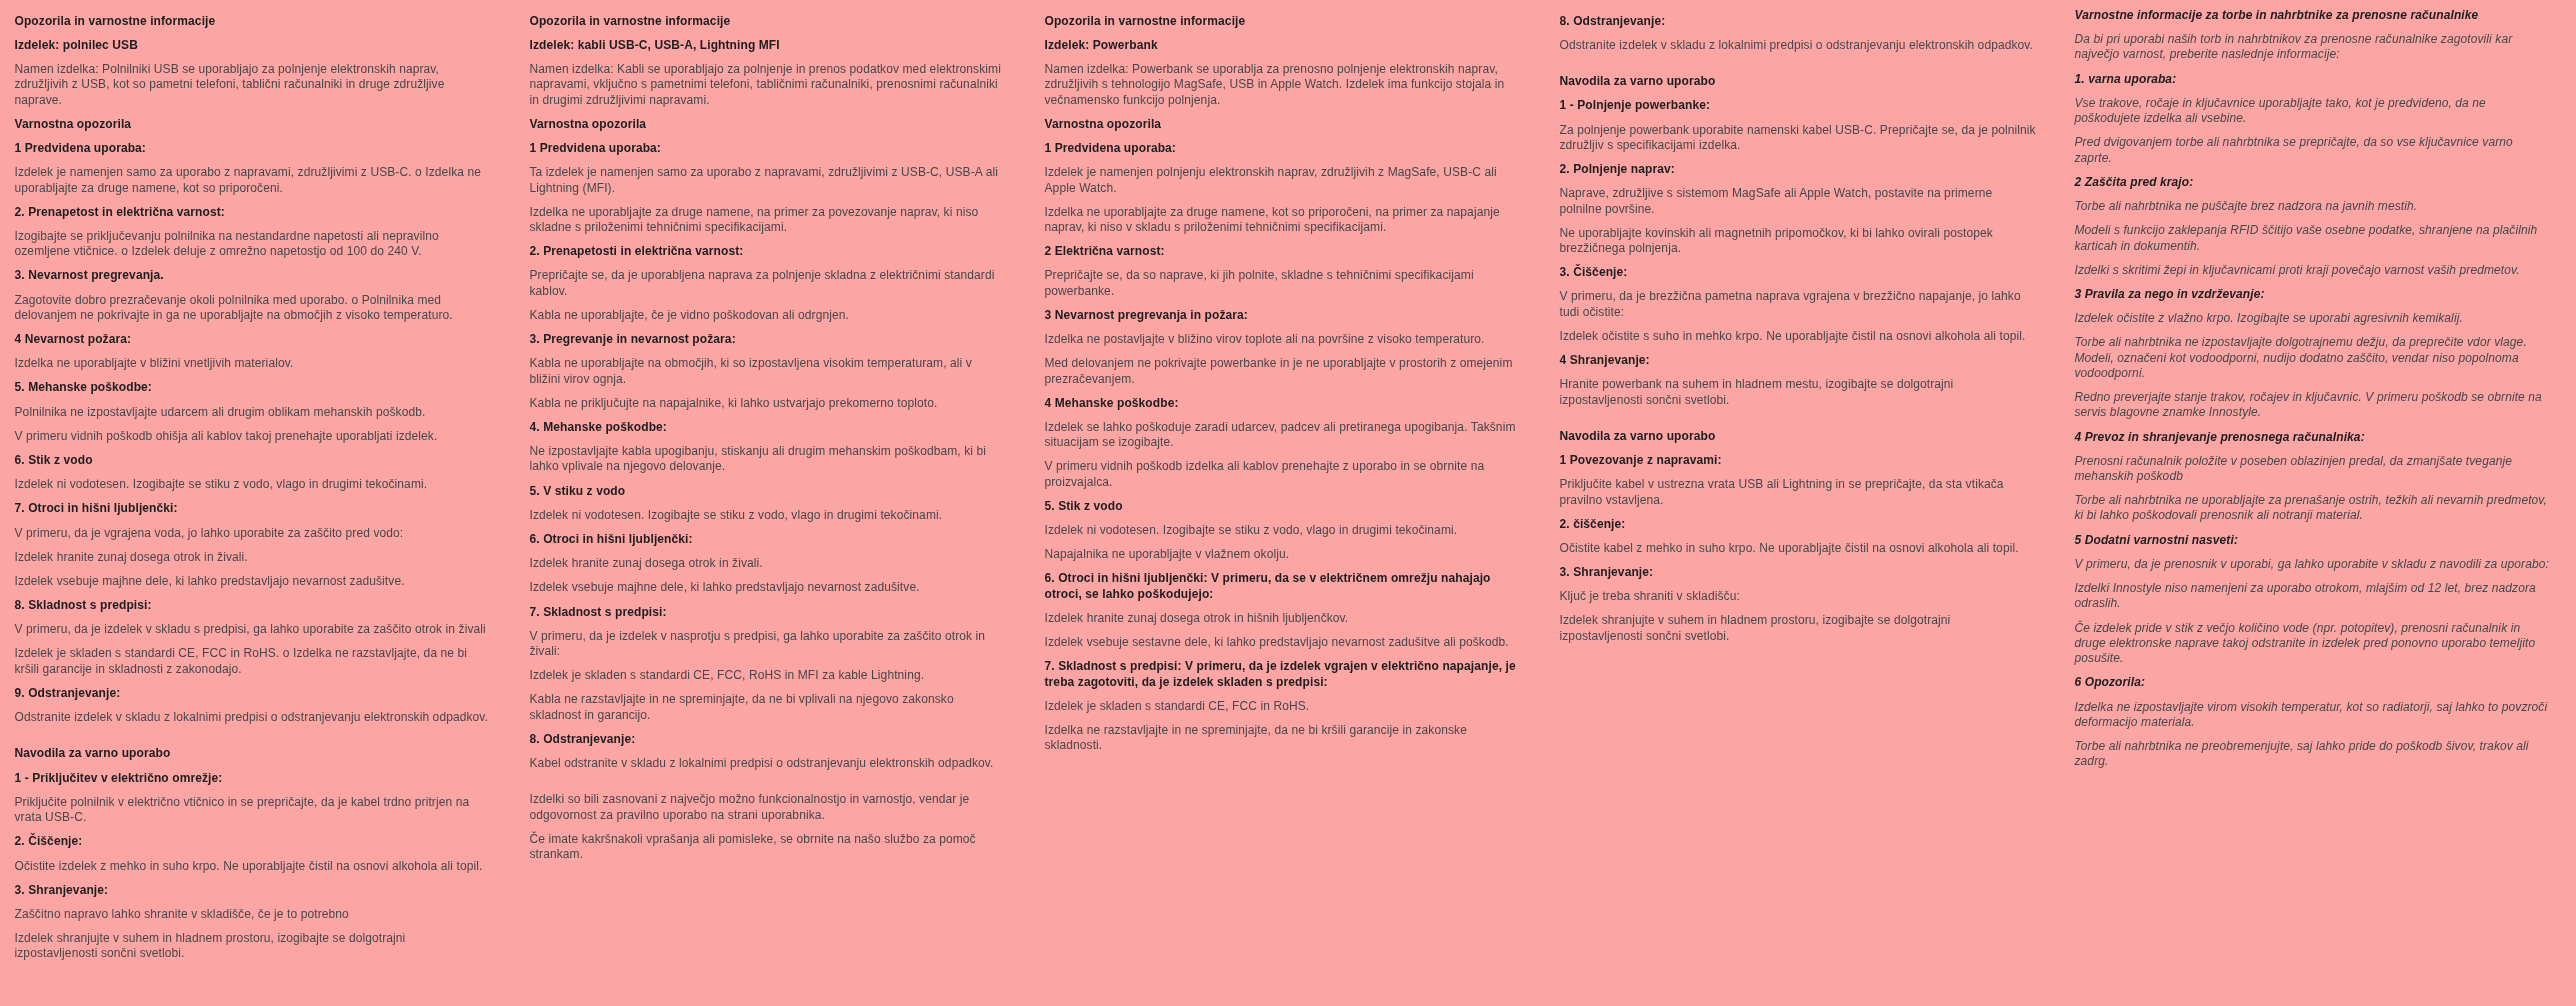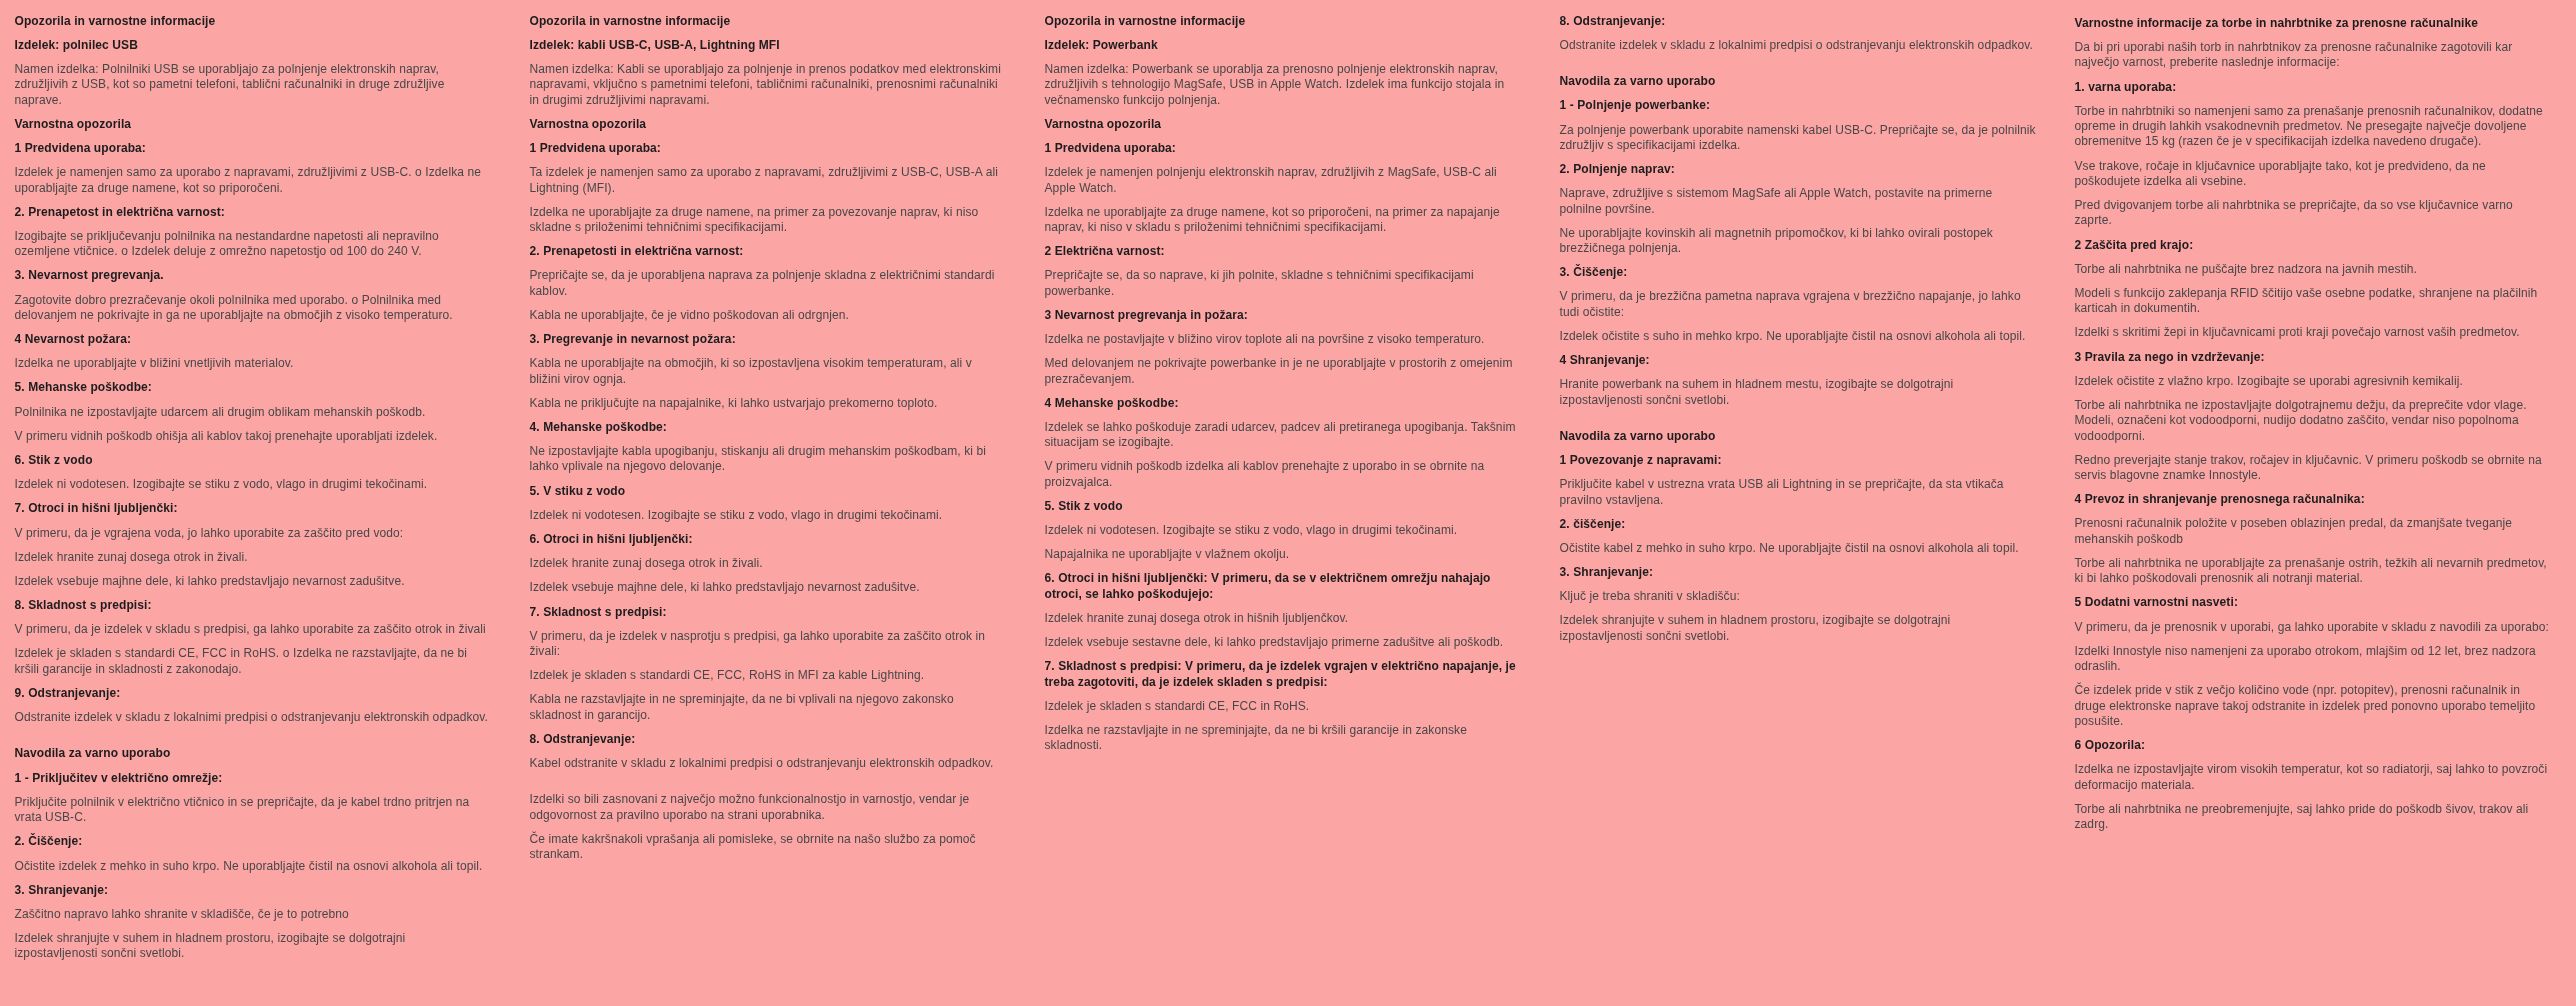--- a/index.html
+++ b/index.html
@@ -19,21 +19,22 @@
     height: 1006px;
     background: #fca5a5;
   }
   .column {
     width: 515px;
     box-sizing: border-box;
     padding: 13.7px 24px 0 14.5px;
     flex: 0 0 515px;
   }
   .column.tight-top {
-    padding-top: 16px;
+    padding-top: 8px;
+    font-style: italic;
   }
   .block {
     margin: 0 0 8.9px 0;
     font-size: 12px;
     line-height: 15.3px;
     color: #474747;
     letter-spacing: 0.1px;
   }
   .block.h {
     font-weight: 700;
@@ -127,21 +128,21 @@
       <p class="block p">Izdelka ne postavljajte v bližino virov toplote ali na površine z visoko temperaturo.</p>
       <p class="block p">Med delovanjem ne pokrivajte powerbanke in je ne uporabljajte v prostorih z omejenim prezračevanjem.</p>
       <p class="block h">4 Mehanske poškodbe:</p>
       <p class="block p">Izdelek se lahko poškoduje zaradi udarcev, padcev ali pretiranega upogibanja. Takšnim situacijam se izogibajte.</p>
       <p class="block p">V primeru vidnih poškodb izdelka ali kablov prenehajte z uporabo in se obrnite na proizvajalca.</p>
       <p class="block h">5. Stik z vodo</p>
       <p class="block p">Izdelek ni vodotesen. Izogibajte se stiku z vodo, vlago in drugimi tekočinami.</p>
       <p class="block p">Napajalnika ne uporabljajte v vlažnem okolju.</p>
       <p class="block h">6. Otroci in hišni ljubljenčki: V primeru, da se v električnem omrežju nahajajo otroci, se lahko poškodujejo:</p>
       <p class="block p">Izdelek hranite zunaj dosega otrok in hišnih ljubljenčkov.</p>
-      <p class="block p">Izdelek vsebuje sestavne dele, ki lahko predstavljajo primerne zadušitve ali poškodb.</p>
+      <p class="block p">Izdelek vsebuje sestavne dele, ki lahko predstavljajo nevarnost zadušitve ali poškodb.</p>
       <p class="block h">7. Skladnost s predpisi: V primeru, da je izdelek vgrajen v električno napajanje, je treba zagotoviti, da je izdelek skladen s predpisi:</p>
       <p class="block p">Izdelek je skladen s standardi CE, FCC in RoHS.</p>
       <p class="block p">Izdelka ne razstavljajte in ne spreminjajte, da ne bi kršili garancije in zakonske skladnosti.</p>
     </div>
   <div class="column">
       <p class="block h">8. Odstranjevanje:</p>
       <p class="block p">Odstranite izdelek v skladu z lokalnimi predpisi o odstranjevanju elektronskih odpadkov.</p>
       <p class="block h gap">Navodila za varno uporabo</p>
       <p class="block h">1 - Polnjenje powerbanke:</p>
       <p class="block p">Za polnjenje powerbank uporabite namenski kabel USB-C. Prepričajte se, da je polnilnik združljiv s specifikacijami izdelka.</p>
@@ -159,21 +160,20 @@
       <p class="block h">2. čiščenje:</p>
       <p class="block p">Očistite kabel z mehko in suho krpo. Ne uporabljajte čistil na osnovi alkohola ali topil.</p>
       <p class="block h">3. Shranjevanje:</p>
       <p class="block p">Ključ je treba shraniti v skladišču:</p>
       <p class="block p">Izdelek shranjujte v suhem in hladnem prostoru, izogibajte se dolgotrajni izpostavljenosti sončni svetlobi.</p>
     </div>
   <div class="column tight-top">
       <p class="block h">Varnostne informacije za torbe in nahrbtnike za prenosne računalnike</p>
       <p class="block p">Da bi pri uporabi naših torb in nahrbtnikov za prenosne računalnike zagotovili kar največjo varnost, preberite naslednje informacije:</p>
       <p class="block h">1. varna uporaba:</p>
-      <p class="block p">Torbe in nahrbtniki so namenjeni samo za prenašanje prenosnih računalnikov, dodatne opreme in drugih lahkih vsakodnevnih predmetov. Ne presegajte največje dovoljene obremenitve 15 kg (razen če je v specifikacijah izdelka navedeno drugače).</p>
       <p class="block p">Vse trakove, ročaje in ključavnice uporabljajte tako, kot je predvideno, da ne poškodujete izdelka ali vsebine.</p>
       <p class="block p">Pred dvigovanjem torbe ali nahrbtnika se prepričajte, da so vse ključavnice varno zaprte.</p>
       <p class="block h">2 Zaščita pred krajo:</p>
       <p class="block p">Torbe ali nahrbtnika ne puščajte brez nadzora na javnih mestih.</p>
       <p class="block p">Modeli s funkcijo zaklepanja RFID ščitijo vaše osebne podatke, shranjene na plačilnih karticah in dokumentih.</p>
       <p class="block p">Izdelki s skritimi žepi in ključavnicami proti kraji povečajo varnost vaših predmetov.</p>
       <p class="block h">3 Pravila za nego in vzdrževanje:</p>
       <p class="block p">Izdelek očistite z vlažno krpo. Izogibajte se uporabi agresivnih kemikalij.</p>
       <p class="block p">Torbe ali nahrbtnika ne izpostavljajte dolgotrajnemu dežju, da preprečite vdor vlage. Modeli, označeni kot vodoodporni, nudijo dodatno zaščito, vendar niso popolnoma vodoodporni.</p>
       <p class="block p">Redno preverjajte stanje trakov, ročajev in ključavnic. V primeru poškodb se obrnite na servis blagovne znamke Innostyle.</p>

